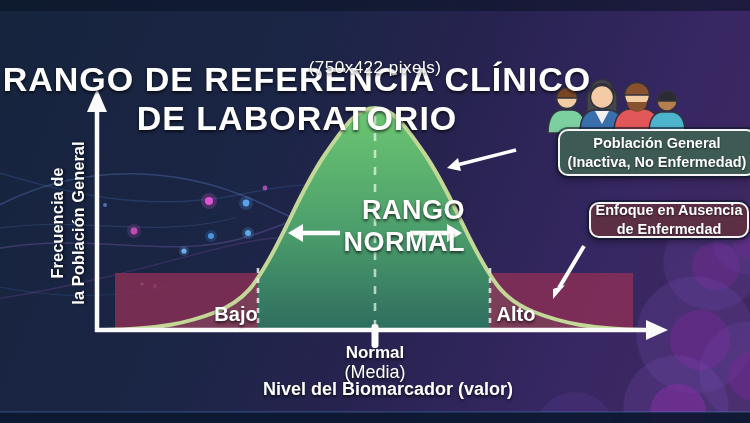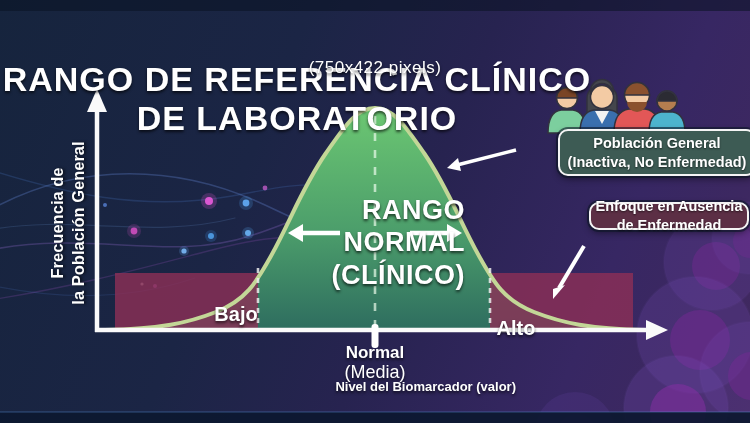--- a/index.html
+++ b/index.html
@@ -19,38 +19,38 @@
     left:0; top:58px; width:750px; text-align:center;
     font-size:17px; font-weight:400; letter-spacing:.5px;
   }
   .y-axis-label {
     left:-47px; top:200px; width:234px; height:46px;
     transform:rotate(-90deg); transform-origin:center;
     text-align:center; font-weight:700; font-size:16.5px; line-height:1.28;
   }
   .region-label { font-weight:700; font-size:20px; }
   .low-label  { left:206px; top:303px; width:60px; text-align:center; }
-  .high-label { left:486px; top:317px; width:60px; text-align:center; }
+  .high-label { left:486px; top:303px; width:60px; text-align:center; }
   .normal-range-label {
     left:285px; top:194px; width:180px; text-align:right;
     font-weight:700; font-size:27px; line-height:1.2; letter-spacing:.5px;
   }
   .x-tick-label    { left:300px; top:343px; width:150px; text-align:center; font-weight:700; font-size:17px; }
   .x-tick-sublabel { left:300px; top:362px; width:150px; text-align:center; font-weight:400; font-size:18px; }
-  .x-axis-label    { left:216px; top:379px; width:300px; text-align:right; font-weight:700; font-size:13px; }
+  .x-axis-label    { left:238px; top:379px; width:300px; text-align:center; font-weight:700; font-size:18px; }
   .callout {
     position:absolute; z-index:4; border:2.5px solid #f4f4f4; border-radius:10px;
     box-shadow:0 0 0 2px rgba(14,24,40,.6), 0 3px 7px rgba(0,0,0,.45);
     color:#fff; font-weight:700; text-align:center;
     display:flex; flex-direction:column; justify-content:center;
     text-shadow:0 1px 2px rgba(0,0,0,.6);
     margin-left:44px;
   }
   .population-callout { left:514px; top:129px; width:198px; height:47px; background:#3d5b54; font-size:14.5px; line-height:1.3; }
-  .focus-callout      { left:545px; top:202px; width:160px; height:28px; background:#5c2f45; font-size:14.5px; line-height:1.3; }
+  .focus-callout      { left:545px; top:202px; width:160px; height:36px; background:#5c2f45; font-size:14.5px; line-height:1.3; }
 </style>
 </head>
 <body>
 
 <div class="canvas">
 
   <svg class="layer z1" viewBox="0 0 750 423">
     <g fill="none" stroke-linecap="round">
       <path d="M-10,210 C80,160 180,165 265,205 C310,226 335,240 365,236" stroke="#6b8fe0" stroke-opacity=".30" stroke-width="1.6"></path>
       <path d="M-10,250 C90,230 170,262 250,236 C300,220 330,200 368,206" stroke="#9a6fd8" stroke-opacity=".28" stroke-width="1.6"></path>
@@ -195,21 +195,20 @@
     <span>Frecuencia de</span><br>
     <span>la Población General</span>
   </div>
 
   <div class="txt region-label low-label">Bajo</div>
   <div class="txt region-label high-label">Alto</div>
 
   <div class="txt normal-range-label">
     <span>RANGO</span><br>
     <span>NORMAL</span><br>
-    <span>(CLÍNICO)</span>
   </div>
 
   <div class="txt x-tick-label">Normal</div>
   <div class="txt x-tick-sublabel">(Media)</div>
   <div class="txt x-axis-label">Nivel del Biomarcador (valor)</div>
 
   <div class="callout population-callout">
     <span>Población General</span>
     <span>(Inactiva, No Enfermedad)</span>
   </div>

